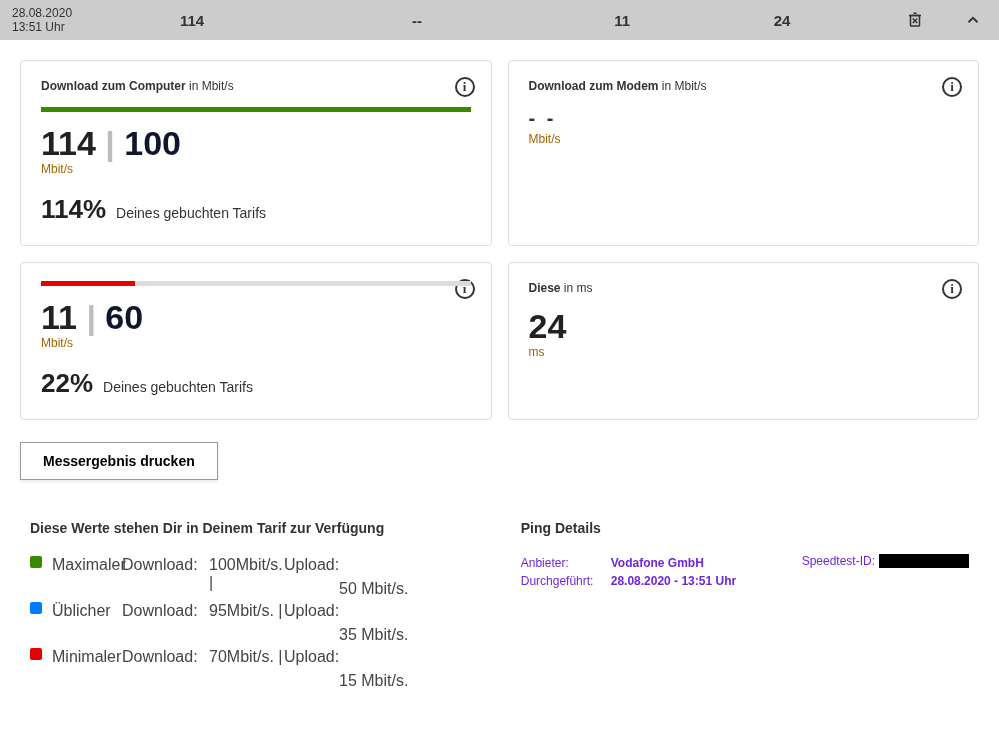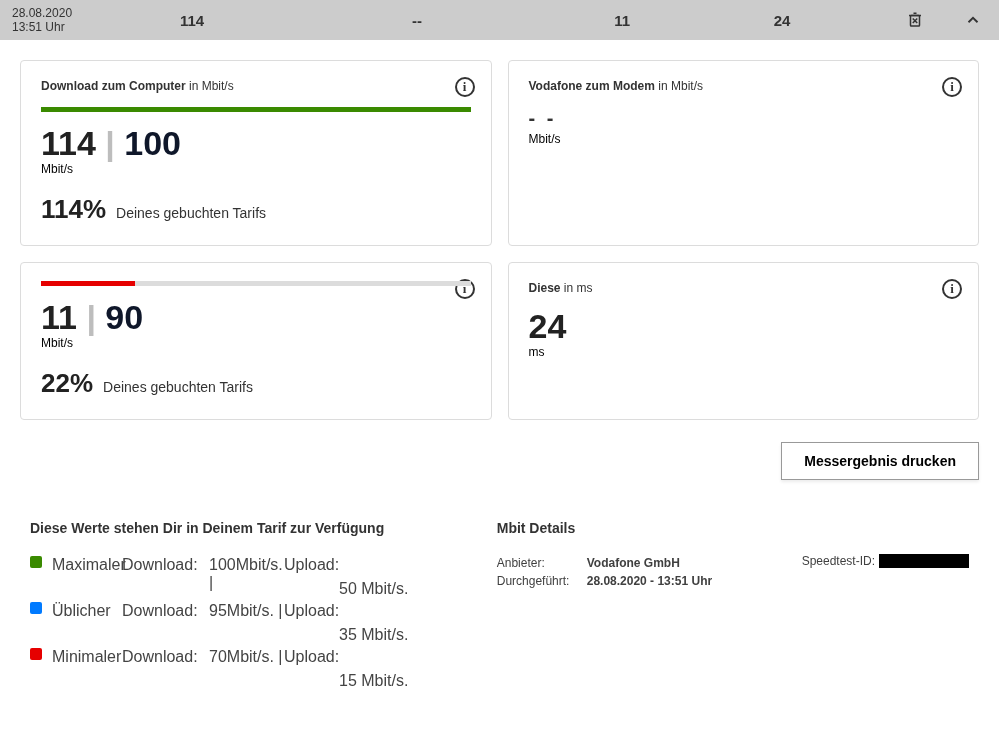--- a/index.html
+++ b/index.html
@@ -83,21 +83,21 @@
   .big-value {
     font-size: 34px;
     font-weight: 900;
     color: #222;
     line-height: 1;
   }
   .big-value .sep { color: #bdbdbd; font-weight: 900; }
   .big-value .target { color: #0f172a; font-weight: 900; }
   .unit-small {
     font-size: 12px;
-    color: #000000;
+    color: #a16207;
     margin-top: 2px;
   }
   .pct-line {
     margin-top: 18px;
     display: flex;
     align-items: baseline;
     gap: 10px;
   }
   .pct-val {
     font-size: 26px;
@@ -116,36 +116,36 @@
     margin-top: 8px;
   }
   .ping-val {
     font-size: 34px;
     font-weight: 900;
     color: #222;
     line-height: 1;
   }
 
   .print-btn-wrap {
-    display: flex; justify-content: flex-end;
+    display: flex; justify-content: flex-start;
     margin: 22px 0 40px 0;
   }
   .print-btn {
     border: 1px solid #999;
     background: #fff;
     padding: 10px 22px;
     font-size: 14px;
     font-weight: bold;
     cursor: pointer;
     box-shadow: 0 2px 3px rgba(0,0,0,0.08);
   }
 
   .info-row {
     display: flex;
-    gap: 16px;
+    gap: 40px;
     padding: 0 10px;
   }
   .info-col-left { flex: 0 0 48%; }
   .info-col-right { flex: 1; display: flex; }
   .info-col-right-a { flex: 1; }
   .info-col-right-b { flex: 0 0 auto; margin-left: 30px; }
   .section-title {
     font-size: 14px;
     font-weight: bold;
     margin-bottom: 20px;
@@ -166,21 +166,21 @@
   .sw-green { background: #3a8a00; }
   .sw-blue { background: #007aff; }
   .sw-red { background: #e60000; }
   .tariff-name { width: 70px; }
   .tariff-dl-lbl { width: 70px; }
   .tariff-dl-val { width: 75px; margin-left: 17px; }
   .tariff-ul-lbl { width: 55px; }
   .tariff-ul-val { width: 70px; margin-top: 24px; }
   .detail-line {
     font-size: 12px;
-    color: #404040;
+    color: #6d28d9;
     margin-bottom: 4px;
     display: flex;
     align-items: center;
   }
   .detail-label { width: 90px; }
   .detail-value { font-weight: bold; }
   .blackbox { background: #000; display: inline-block; height: 14px; }
   .bb-wide { width: 90px; }
   .bb-narrow { width: 56px; }
 </style>
@@ -228,33 +228,33 @@
       <div class="unit-small">Mbit/s</div>
       <div class="pct-line">
         <span class="pct-val">114%</span>
         <span class="pct-label">Deines gebuchten Tarifs</span>
       </div>
     </div>
 
     <div class="card">
       <div class="info-icon">i</div>
       <div class="card-title">
-        <span class="bold">Vodafone zum Modem</span><span> in Mbit/s</span>
+        <span class="bold">Download zum Modem</span><span> in Mbit/s</span>
       </div>
       <div class="modem-dashes">- -</div>
       <div class="unit-small">Mbit/s</div>
     </div>
 
     <div class="card">
       <div class="info-icon">i</div>
       <div class="bar-track">
         <div class="bar-fill bar-red" style="width:22%"></div>
       </div>
       <div class="big-value">
-        <span>11</span><span class="sep"> | </span><span class="target">90</span>
+        <span>11</span><span class="sep"> | </span><span class="target">60</span>
       </div>
       <div class="unit-small">Mbit/s</div>
       <div class="pct-line">
         <span class="pct-val">22%</span>
         <span class="pct-label">Deines gebuchten Tarifs</span>
       </div>
     </div>
 
     <div class="card">
       <div class="info-icon">i</div>
@@ -295,21 +295,21 @@
         <div class="tariff-name">Minimaler</div>
         <div class="tariff-dl-lbl">Download:</div>
         <div class="tariff-dl-val">70Mbit/s. |</div>
         <div class="tariff-ul-lbl">Upload:</div>
         <div class="tariff-ul-val">15 Mbit/s.</div>
       </div>
     </div>
 
     <div class="info-col-right">
       <div class="info-col-right-a">
-        <div class="section-title">Mbit Details</div>
+        <div class="section-title">Ping Details</div>
         <div class="detail-line">
           <span class="detail-label">Anbieter:</span>
           <span class="detail-value">Vodafone GmbH</span>
         </div>
         <div class="detail-line">
           <span class="detail-label">Durchgeführt:</span>
           <span class="detail-value">28.08.2020 - 13:51 Uhr</span>
         </div>
       </div>
       <div class="info-col-right-b">

